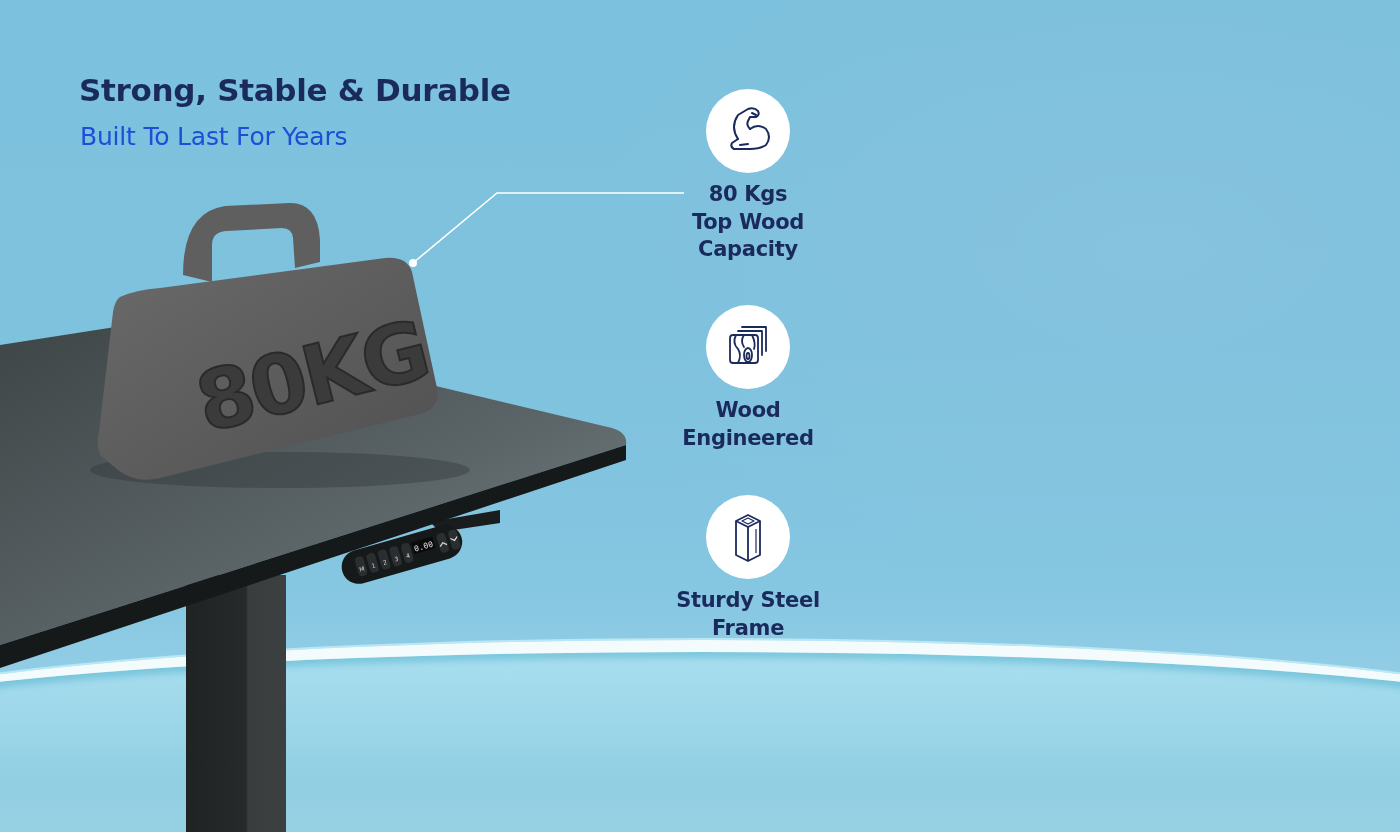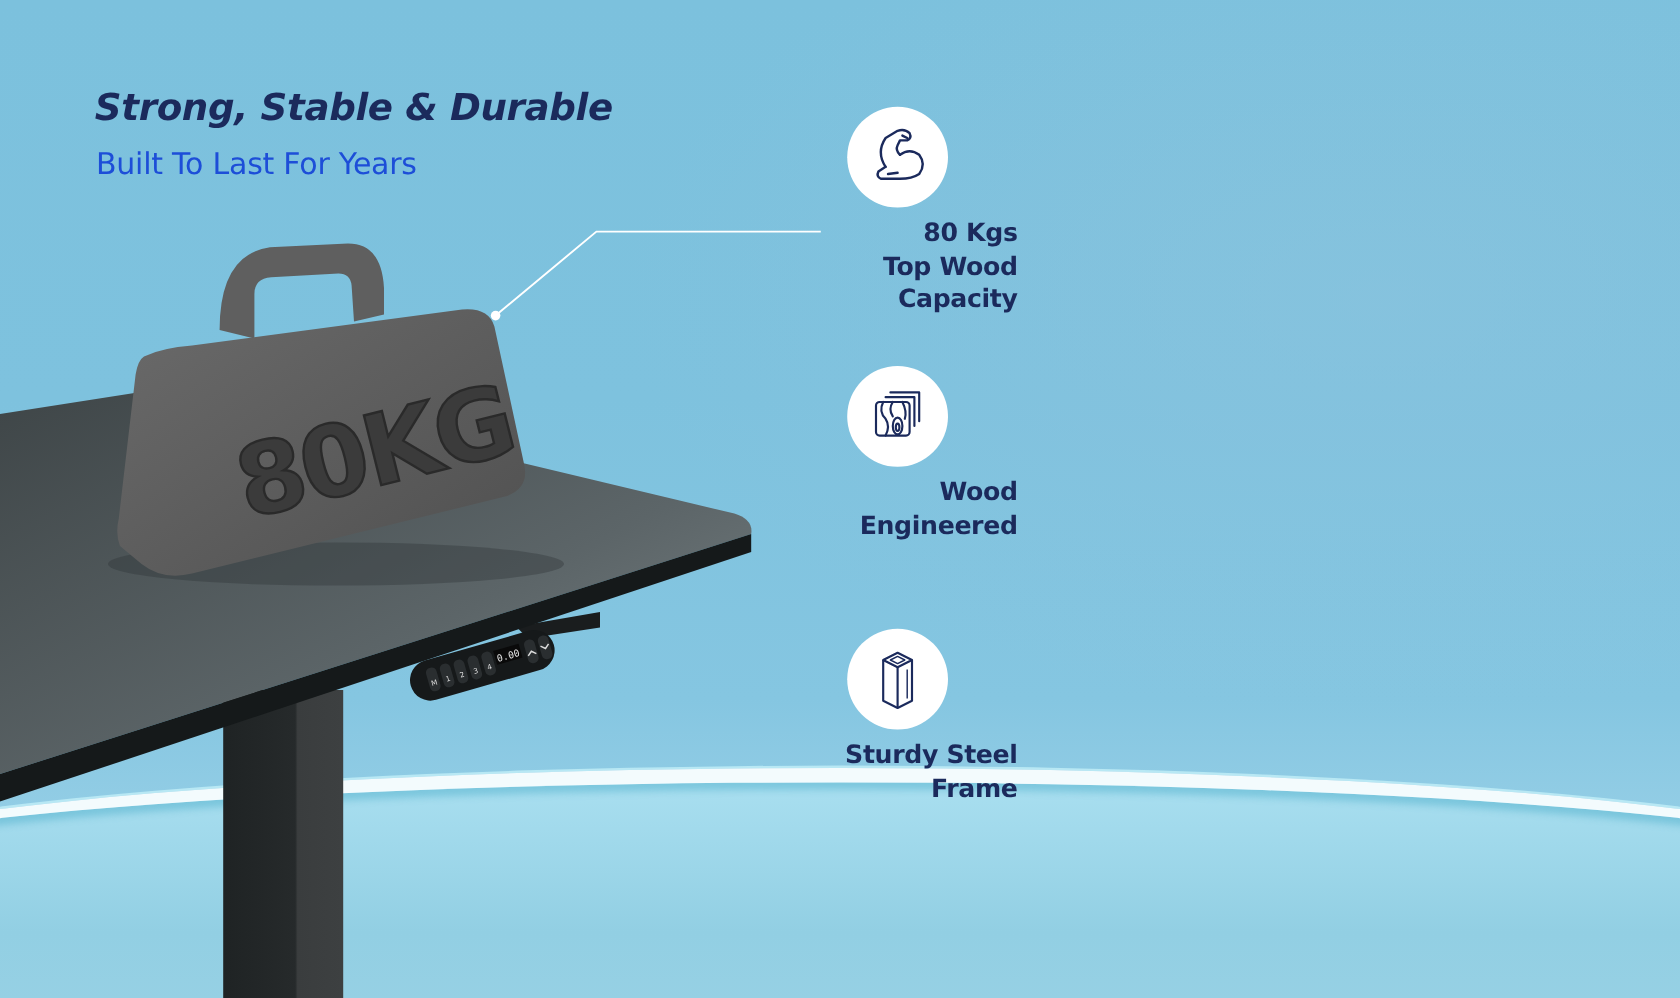--- a/index.html
+++ b/index.html
@@ -14,28 +14,28 @@
   }
   .floor {
     position: absolute; left: -200px; top: 640px; width: 1800px; height: 500px;
     border-radius: 50% 50% 0 0 / 18% 18% 0 0;
     background: linear-gradient(180deg, #a9dff0 0%, #92cfe3 25%, #9fd3e6 60%, #bfe2f0 100%);
     border-top: 12px solid #f3fbfd;
     box-shadow: 0 -2px 0 #b8e8f4, inset 0 6px 6px rgba(70,170,200,0.45);
   }
   .headline {
     position: absolute; left: 79px; top: 72px;
-    font-size: 31px; font-weight: bold; color: #1b2a5c; letter-spacing: -0.3px; margin: 0; font-style: italic;
+    font-size: 31px; font-weight: bold; color: #1b2a5c; letter-spacing: -0.3px; margin: 0;
   }
   .subline {
     position: absolute; left: 80px; top: 122px;
     font-size: 25px; color: #1d4ed8; margin: 0; letter-spacing: -0.2px;
   }
   .feature {
-    position: absolute; width: 200px; left: 648px; text-align: right;
+    position: absolute; width: 200px; left: 648px; text-align: center;
   }
   .feature .icon-circle {
     width: 84px; height: 84px; border-radius: 50%; background: #ffffff;
     margin: 0 auto; display: flex; align-items: center; justify-content: center;
   }
   .feature .label {
     color: #1b2a5c; font-weight: bold; font-size: 21px; line-height: 27.5px;
     margin-top: 8px; letter-spacing: -0.3px;
   }
   .scene { position: absolute; left: 0; top: 0; width: 1400px; height: 832px; }
@@ -153,21 +153,21 @@
         <path d="M34,18 Q38,26 36,32"></path>
       </g>
     </svg>
   </div>
   <div class="label">
     <div>Wood</div>
     <div>Engineered</div>
   </div>
 </div>
 
-<div class="feature" style="top: 524px;">
+<div class="feature" style="top: 495px;">
   <div class="icon-circle">
     <svg width="60" height="60" viewBox="0 0 60 60">
       <g fill="none" stroke="#1b2a5c" stroke-width="1.8" stroke-linejoin="round">
         <path d="M18,14 L30,8 L42,14 L30,20 Z"></path>
         <path d="M24,14 L30,11 L36,14 L30,17 Z" stroke-width="1.2"></path>
         <path d="M18,14 L18,48 L30,54 L42,48 L42,14"></path>
         <path d="M30,20 L30,54"></path>
         <path d="M38,22 L38,46" stroke-width="1.2"></path>
       </g>
     </svg>

